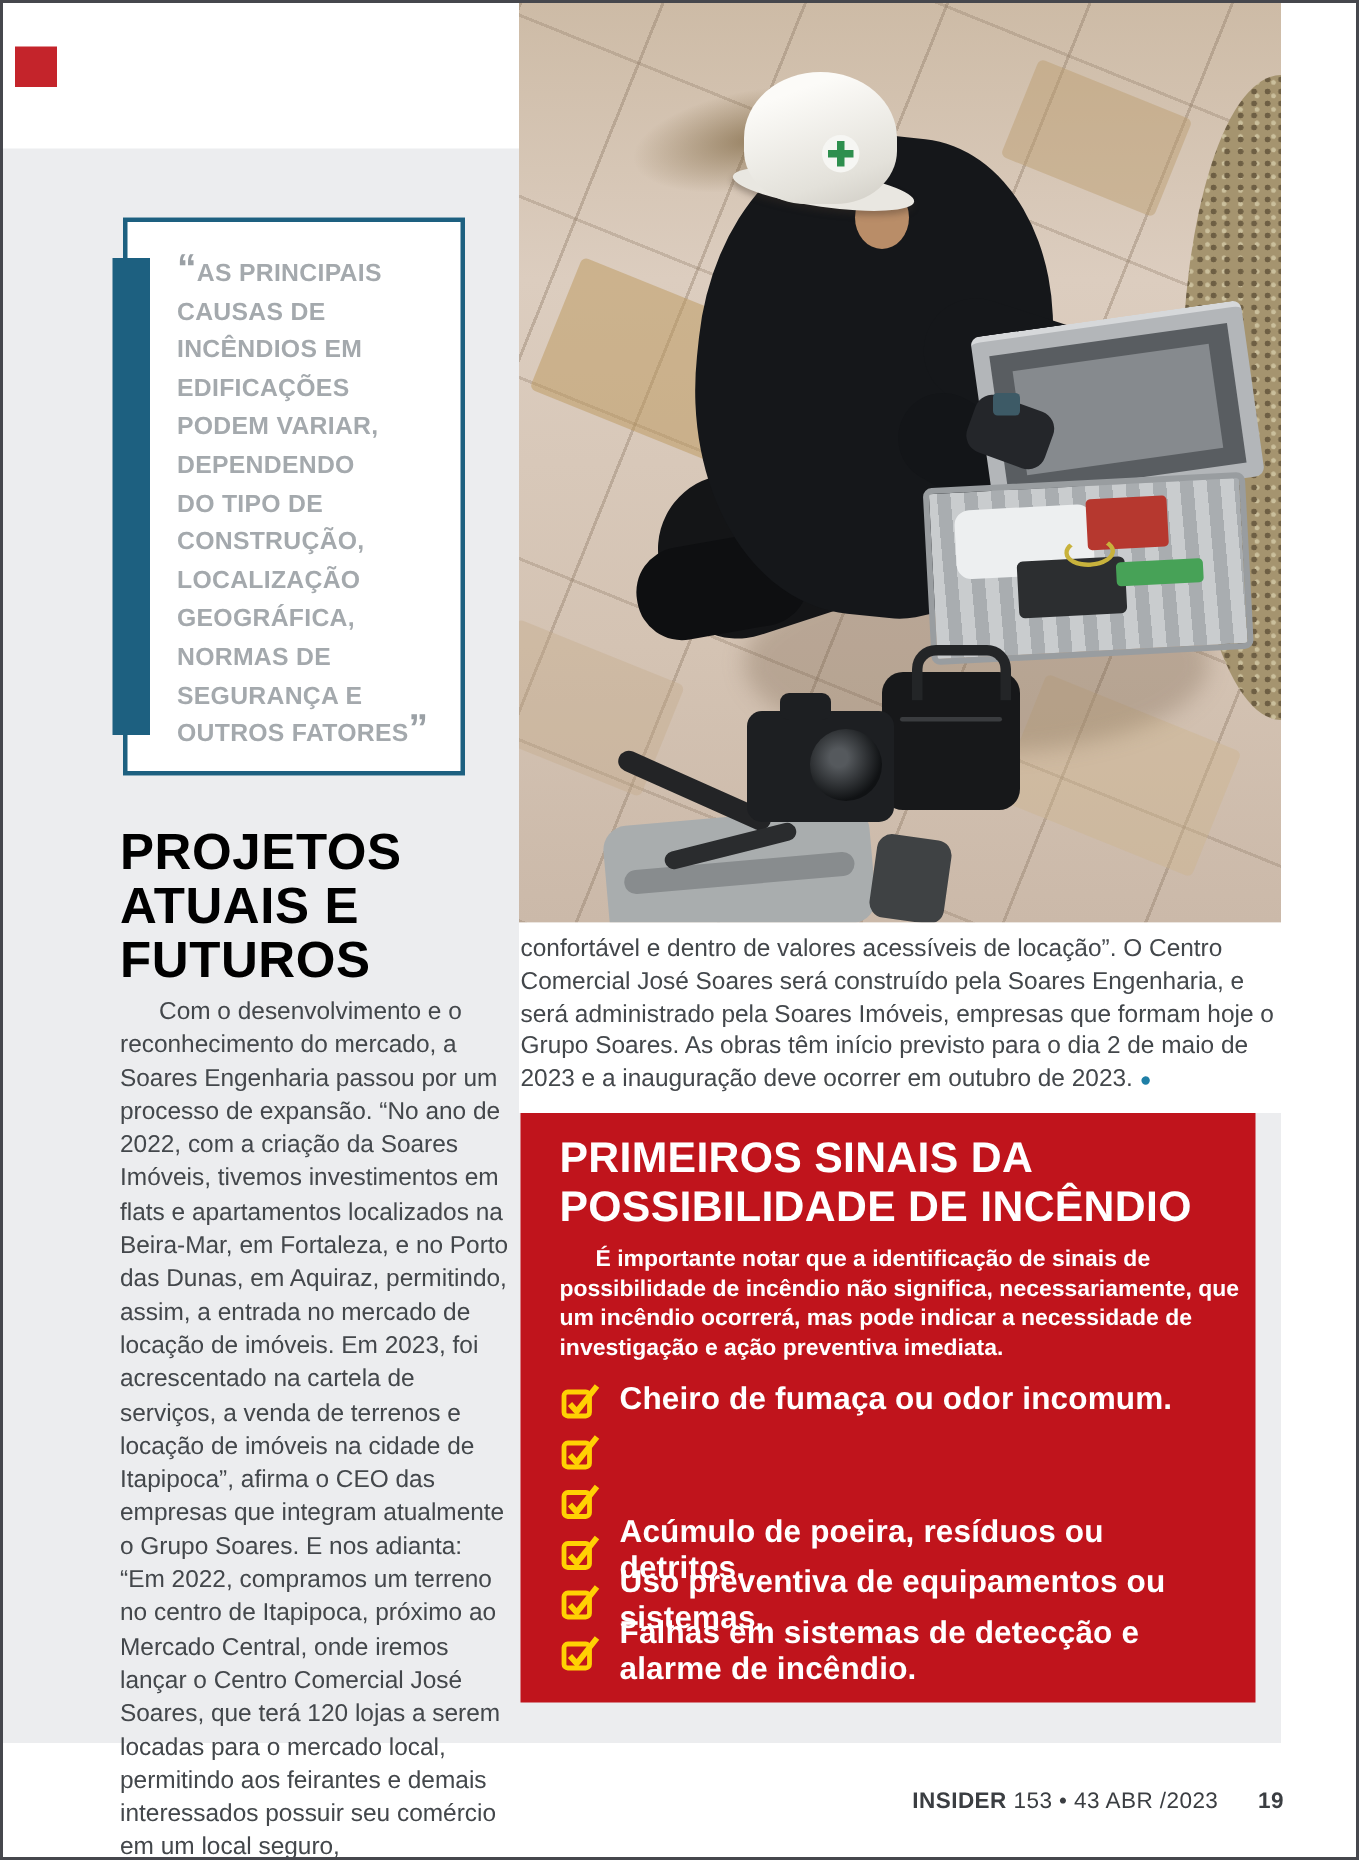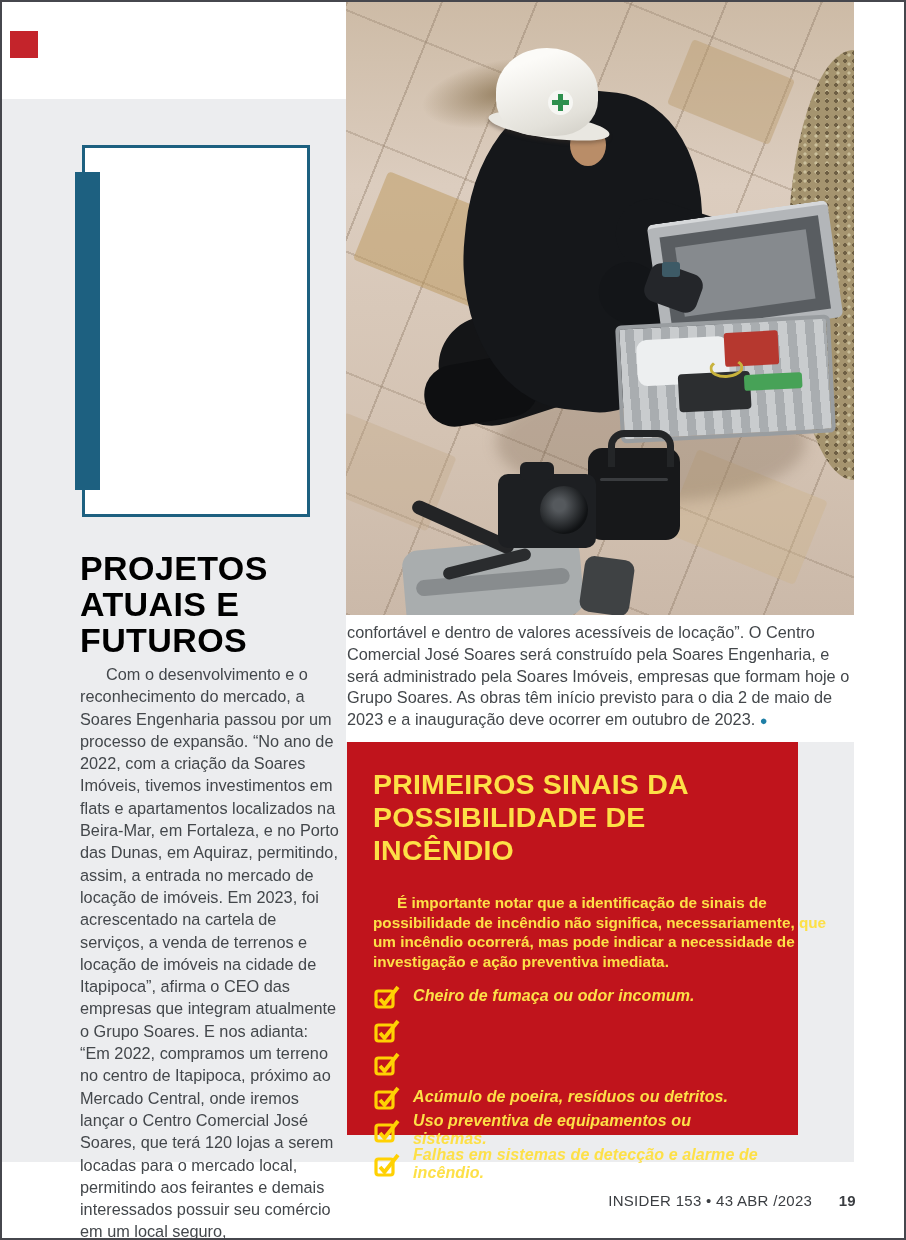--- a/index.html
+++ b/index.html
@@ -112,47 +112,62 @@
   .darkobj{ left:236px; top:556px; width:50px; height:56px; background:#3f4244; border-radius:10px;
             transform:rotate(8deg); }
 
   
   .right-white { position:absolute; left:344px; top:613px; width:508px; height:127px; background:#ffffff; }
   .right-body  { position:absolute; left:345px; top:620px; width:514px; font-size:16.3px;
                  line-height:21.8px; color:#43474b; }
   .end-mark { color:#1f7fa6; font-size:13px; }
 
   
-  .redbox { position:absolute; left:345px; top:740px; width:451px; height:393px; background:#c0141c;
-            color:#fde047; padding:26px 30px 0 26px; }
+  .redbox { position:absolute; left:345px; top:740px; width:490px; height:393px; background:#c0141c;
+            color:#ffffff; padding:14px 30px 0 26px; }
   .redbox-title { font-weight:bold; font-size:28.5px; line-height:33px; letter-spacing:.2px;
                   white-space:pre-line; }
-  .redbox-intro { margin-top:26px; font-weight:bold; font-size:15.3px; line-height:19.6px;
+  .redbox-intro { margin-top:8px; font-weight:bold; font-size:15.3px; line-height:19.6px;
                   width:478px; text-indent:24px; }
   .checklist { margin-top:13px; }
   .check-row { display:flex; align-items:center; gap:13px; margin-bottom:9.5px; height:24px; }
   .check-icon { width:27px; height:26px; overflow:visible; flex:0 0 27px; }
-  .check-label { font-weight:bold; font-size:16px; letter-spacing:.1px;font-style:italic; }
+  .check-label { font-weight:bold; font-size:21px; letter-spacing:.1px; }
 
   
   .footer { position:absolute; left:0; top:1190px; width:906px; text-align:right;
             padding-right:52px; font-size:15px; color:#3b3e42; letter-spacing:.3px; }
-  .footer .mag { font-weight:normal; }
+  .footer .mag { font-weight:bold; }
   .footer .pageno { font-weight:bold; margin-left:22px; }
 </style>
 </head>
 <body>
 
 <div id="page">
 
   <div class="corner-mark"></div>
   <div class="gray-panel"></div>
 
   <div class="quote-card"></div>
   <div class="quote-bar"></div>
+  <div class="quote-body">
+    <span class="qmark">“</span><span class="quote-text">AS PRINCIPAIS
+CAUSAS DE
+INCÊNDIOS EM
+EDIFICAÇÕES
+PODEM VARIAR,
+DEPENDENDO
+DO TIPO DE
+CONSTRUÇÃO,
+LOCALIZAÇÃO
+GEOGRÁFICA,
+NORMAS DE
+SEGURANÇA E
+OUTROS FATORES</span><span class="qmark">”</span>
+  </div>
 
   <h1 class="heading">PROJETOS
 ATUAIS E
 FUTUROS</h1>
   <p class="left-body">Com o desenvolvimento e o reconhecimento do mercado, a Soares Engenharia passou por um processo de expansão. “No ano de 2022, com a criação da Soares Imóveis, tivemos investimentos em flats e apartamentos localizados na Beira-Mar, em Fortaleza, e no Porto das Dunas, em Aquiraz, permitindo, assim, a entrada no mercado de locação de imóveis. Em 2023, foi acrescentado na cartela de serviços, a venda de terrenos e locação de imóveis na cidade de Itapipoca”, afirma o CEO das empresas que integram atualmente o Grupo Soares. E nos adianta: “Em 2022, compramos um terreno no centro de Itapipoca, próximo ao Mercado Central, onde iremos lançar o Centro Comercial José Soares, que terá 120 lojas a serem locadas para o mercado local, permitindo aos feirantes e demais interessados possuir seu comércio em um local seguro,</p>
 
   <div class="photo">
     <i class="patch p1"></i>
     <i class="patch p2"></i>
     <i class="patch p3"></i>

